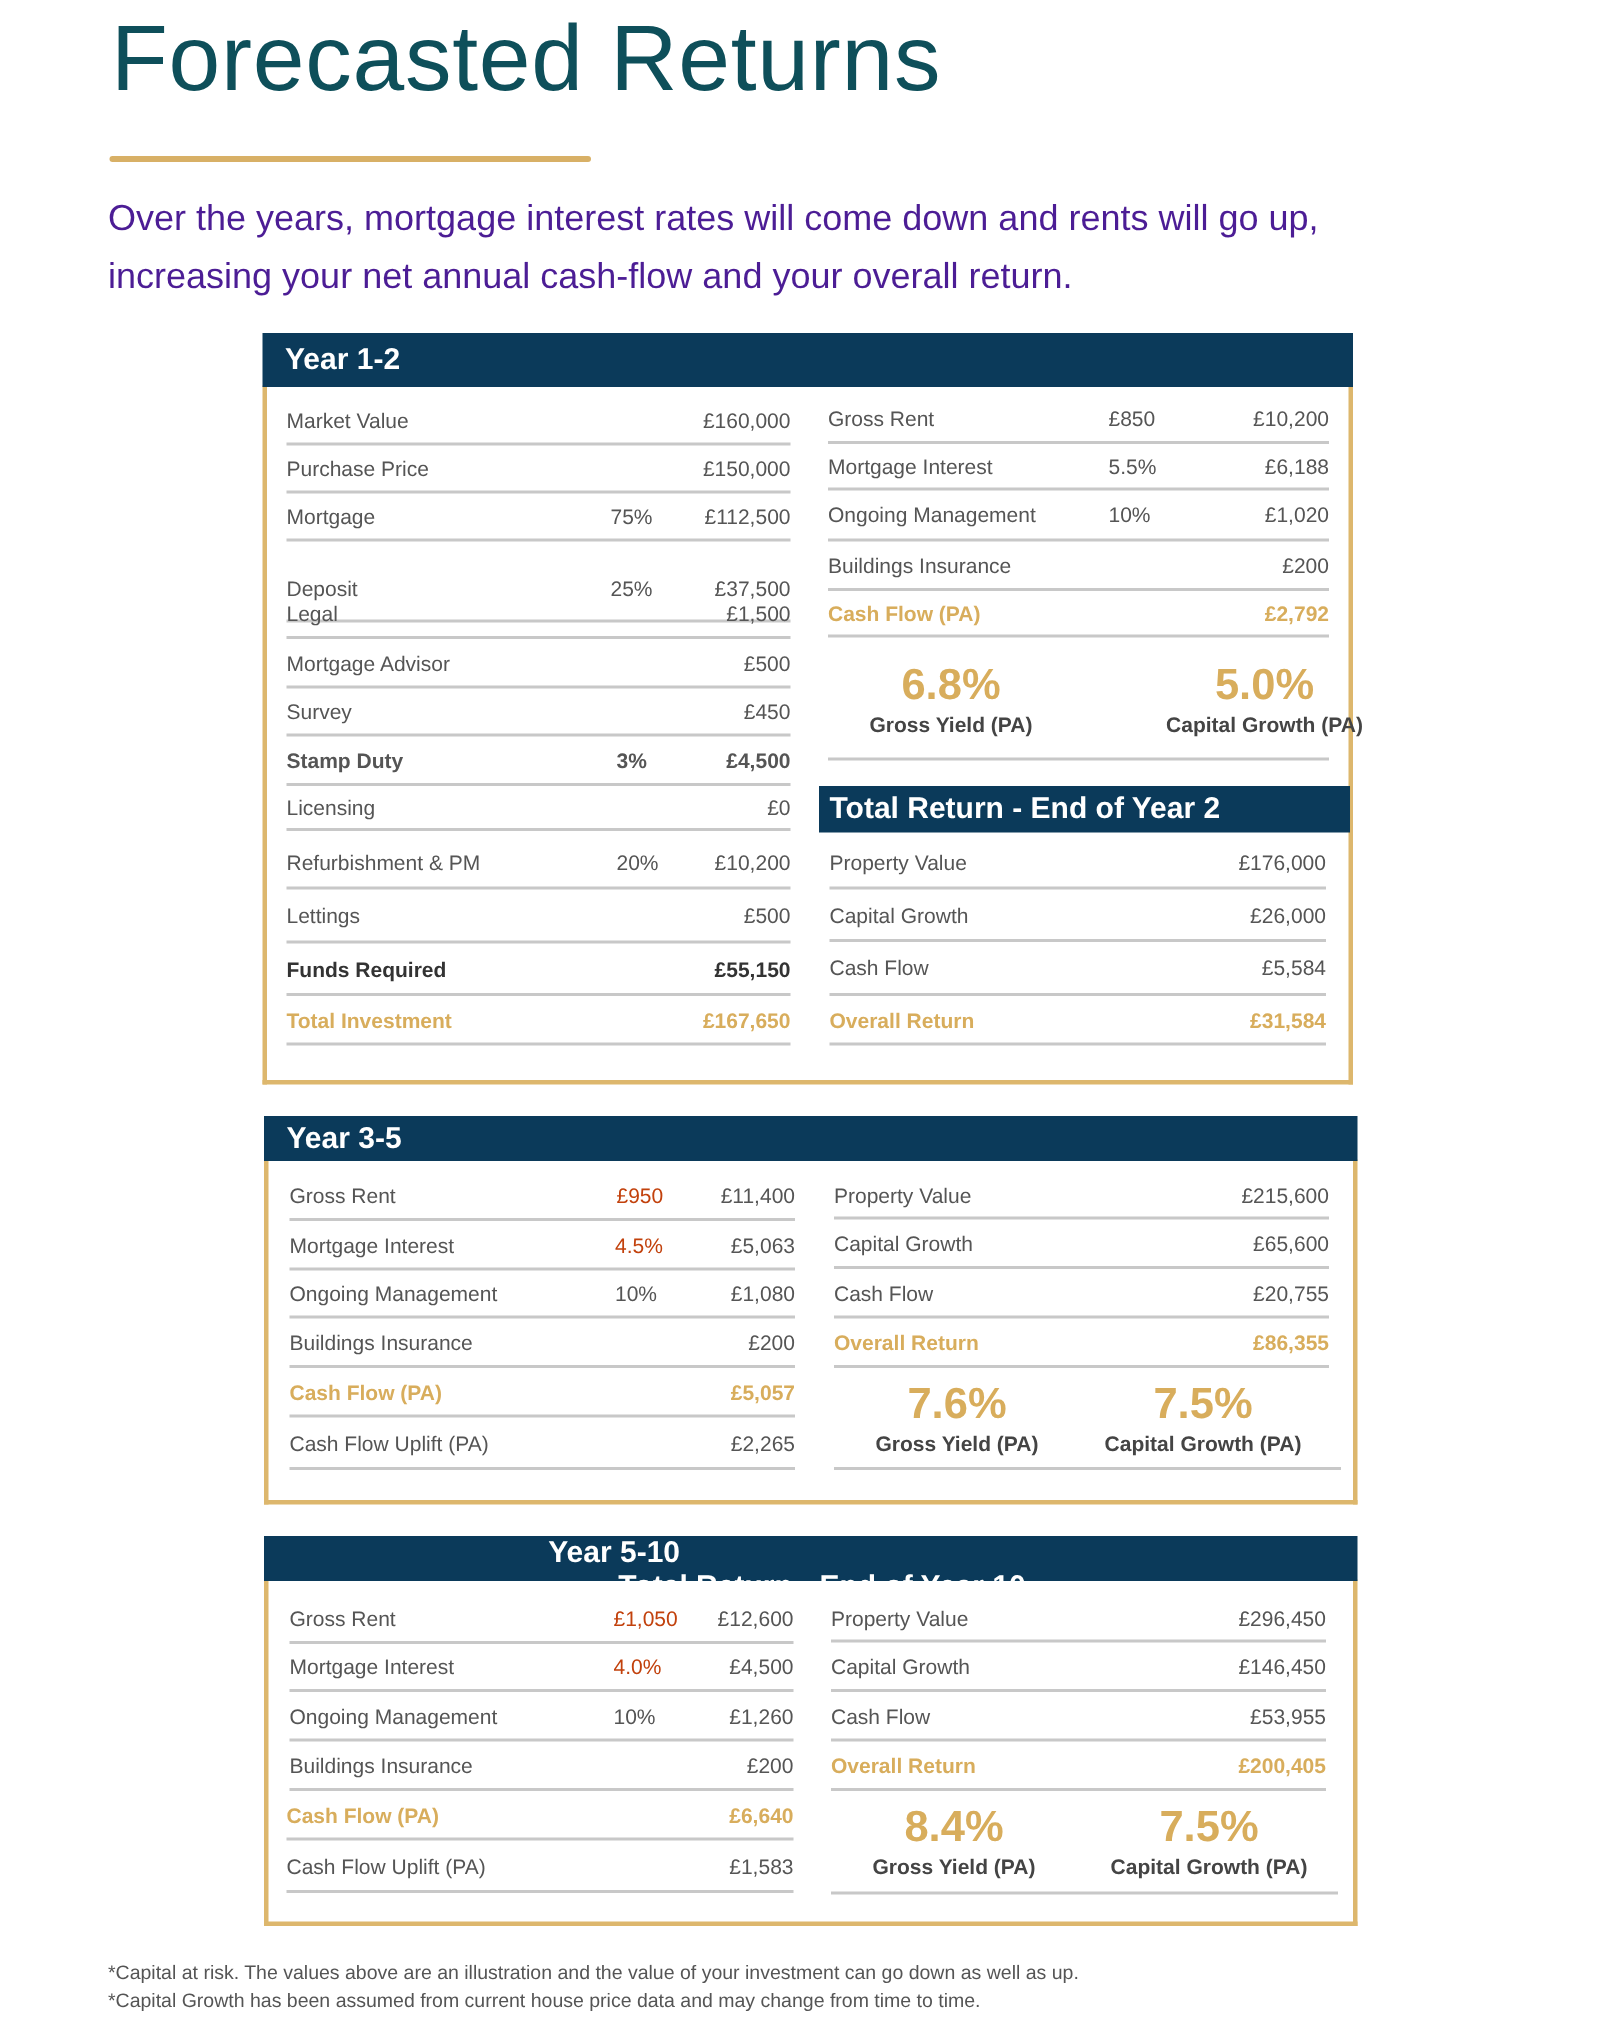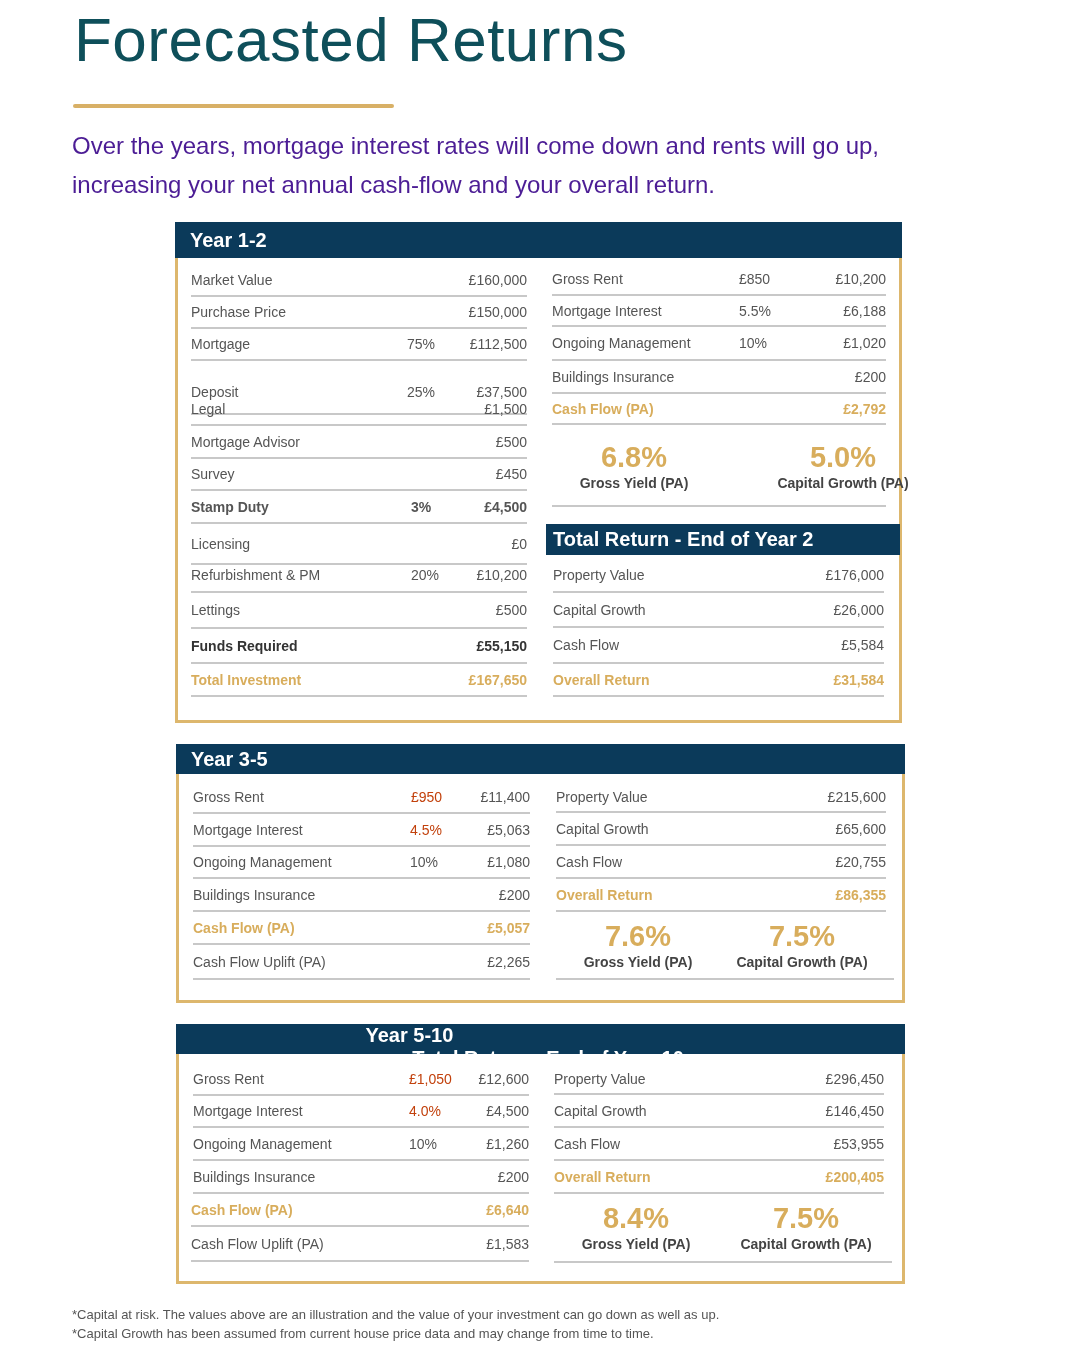--- a/index.html
+++ b/index.html
@@ -74,21 +74,21 @@
   <div class="row" style="left:191px; top:459px; width:336px; height:32px;">
       <span class="lbl">Survey</span>
       <span class="mid" style="left:216px"></span>
       <span class="val">£450</span>
     </div>
   <div class="row" style="left:191px; top:491px; width:336px; height:33px;font-weight:bold;">
       <span class="lbl">Stamp Duty</span>
       <span class="mid" style="left:220px">3%</span>
       <span class="val">£4,500</span>
     </div>
-  <div class="row" style="left:191px; top:524px; width:336px; height:41px;">
+  <div class="row" style="left:191px; top:524px; width:336px; height:30px;">
       <span class="lbl">Licensing</span>
       <span class="mid" style="left:216px"></span>
       <span class="val">£0</span>
     </div>
   <div class="row" style="left:191px; top:558px; width:336px; height:35px;">
       <span class="lbl">Refurbishment &amp; PM</span>
       <span class="mid" style="left:220px">20%</span>
       <span class="val">£10,200</span>
     </div>
   <div class="row" style="left:191px; top:593px; width:336px; height:36px;">

